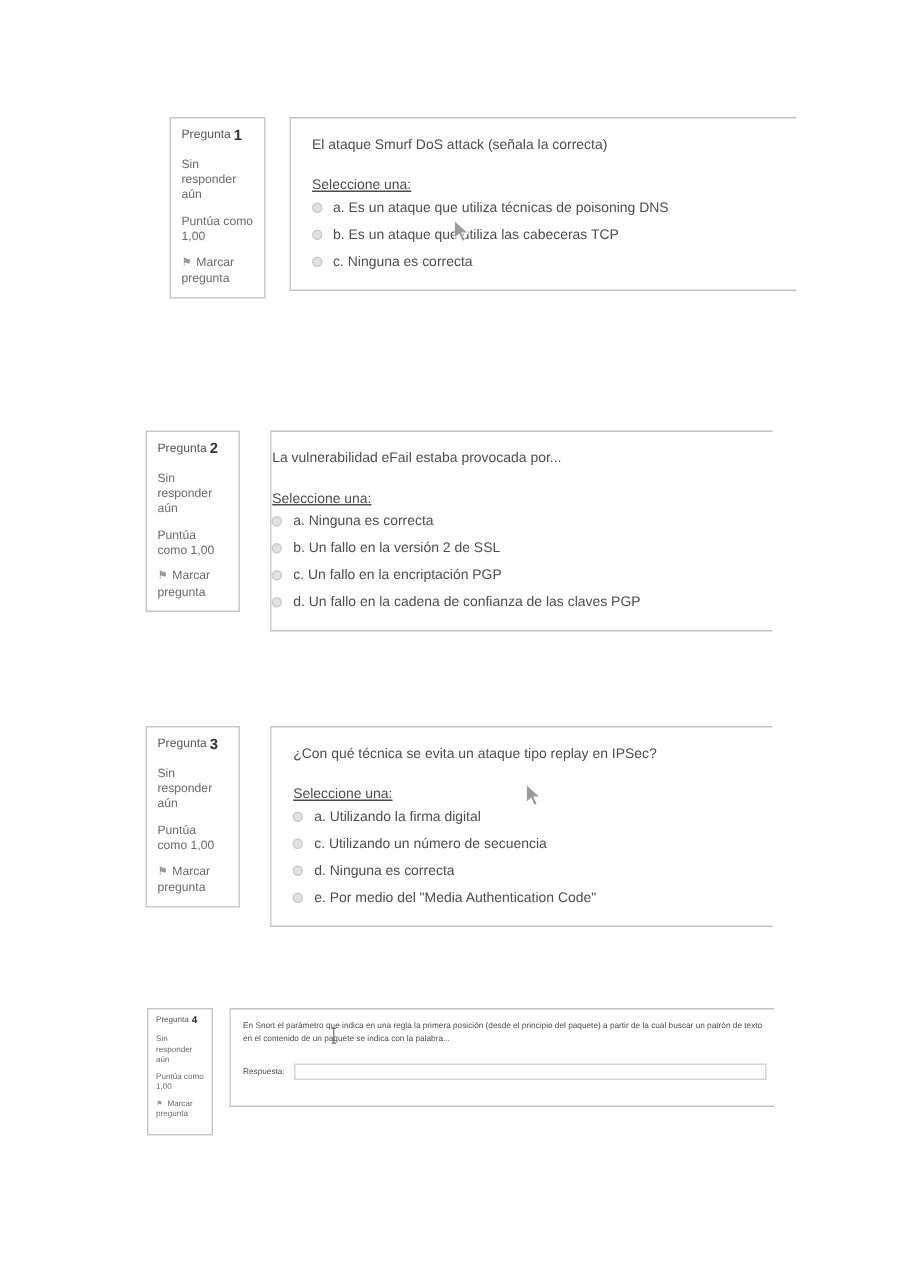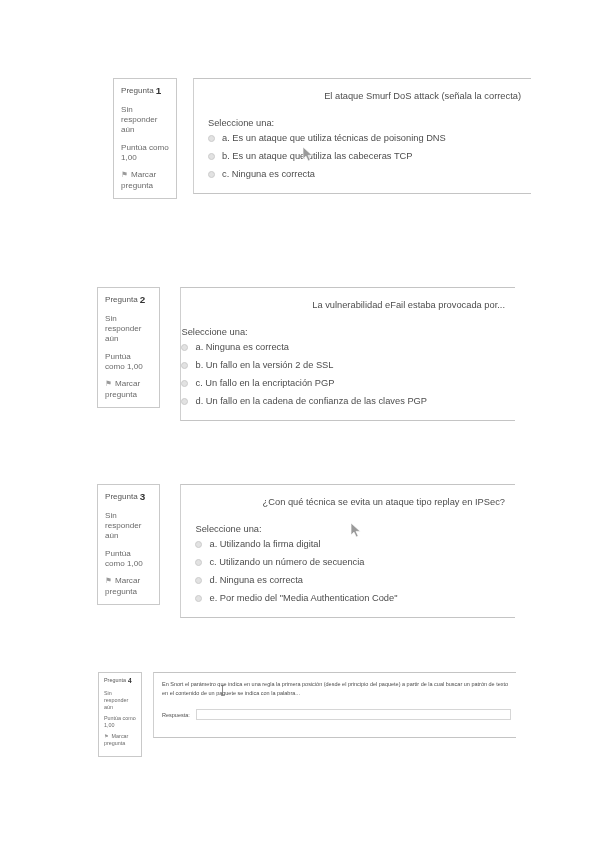--- a/index.html
+++ b/index.html
@@ -91,22 +91,22 @@
   }
 
   
   .q-big .qinfo {
     width: 64px;
     font-size: 8.1px;
   }
   .q-big .qcontent {
     font-size: 9.3px;
   }
-  .q-big .qtext { margin-bottom: 17px; text-align: right; }
-  .q-big .answer-prompt { margin-bottom: 5px; }
+  .q-big .qtext { margin-bottom: 17px; }
+  .q-big .answer-prompt { margin-bottom: 5px; text-decoration: underline; }
   .q-big .option { margin-bottom: 8px; }
   .q-big .option:last-child { margin-bottom: 0; }
   .q-big .radio {
     width: 7px; height: 7px;
     margin-right: 7px;
     margin-top: 2px;
   }
 
   
   .q-small .qinfo {

